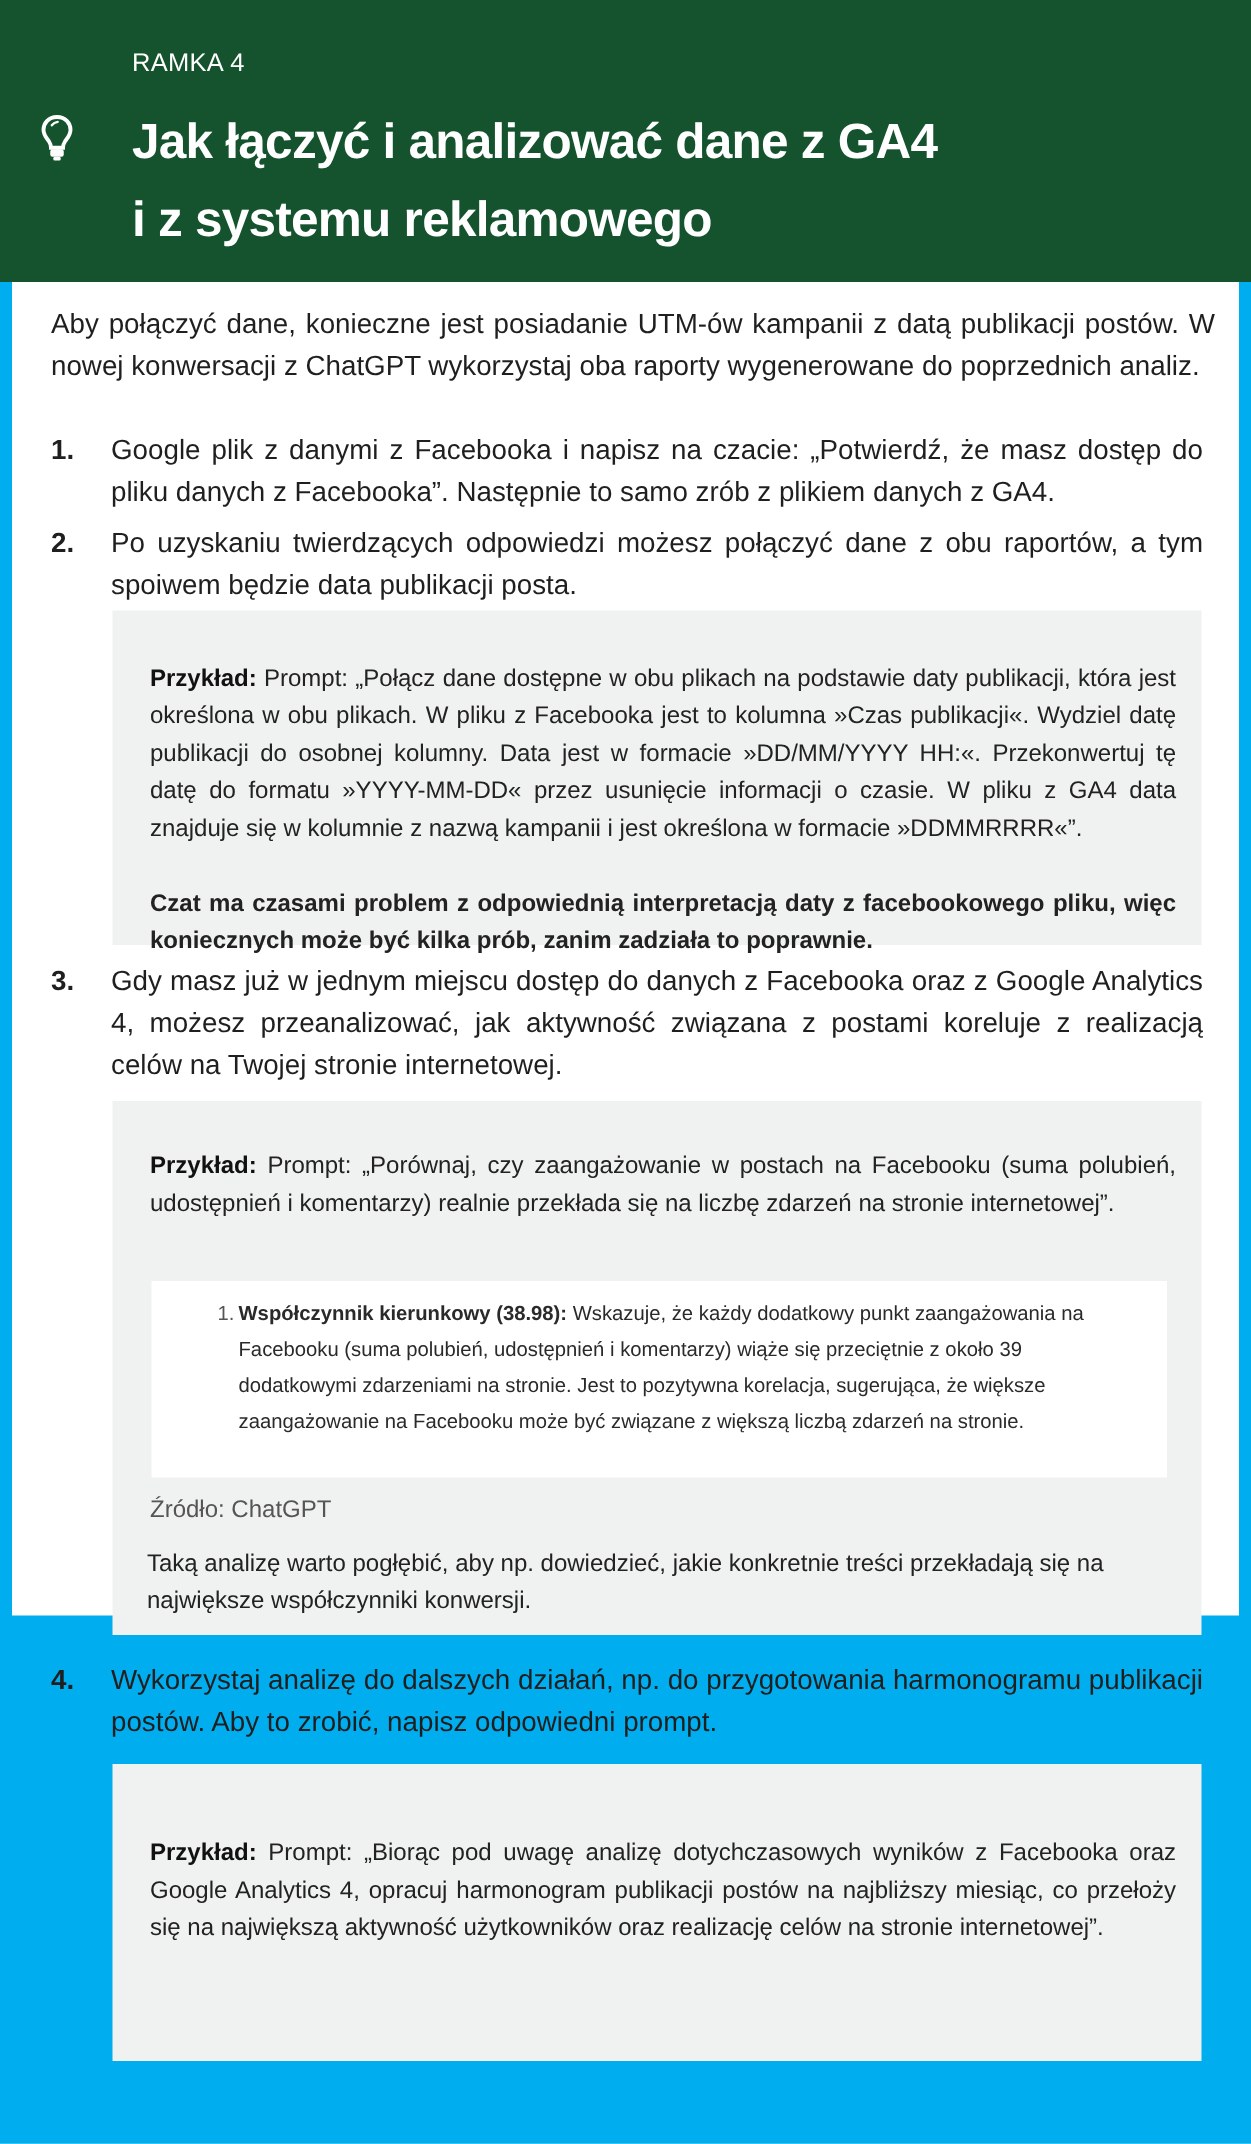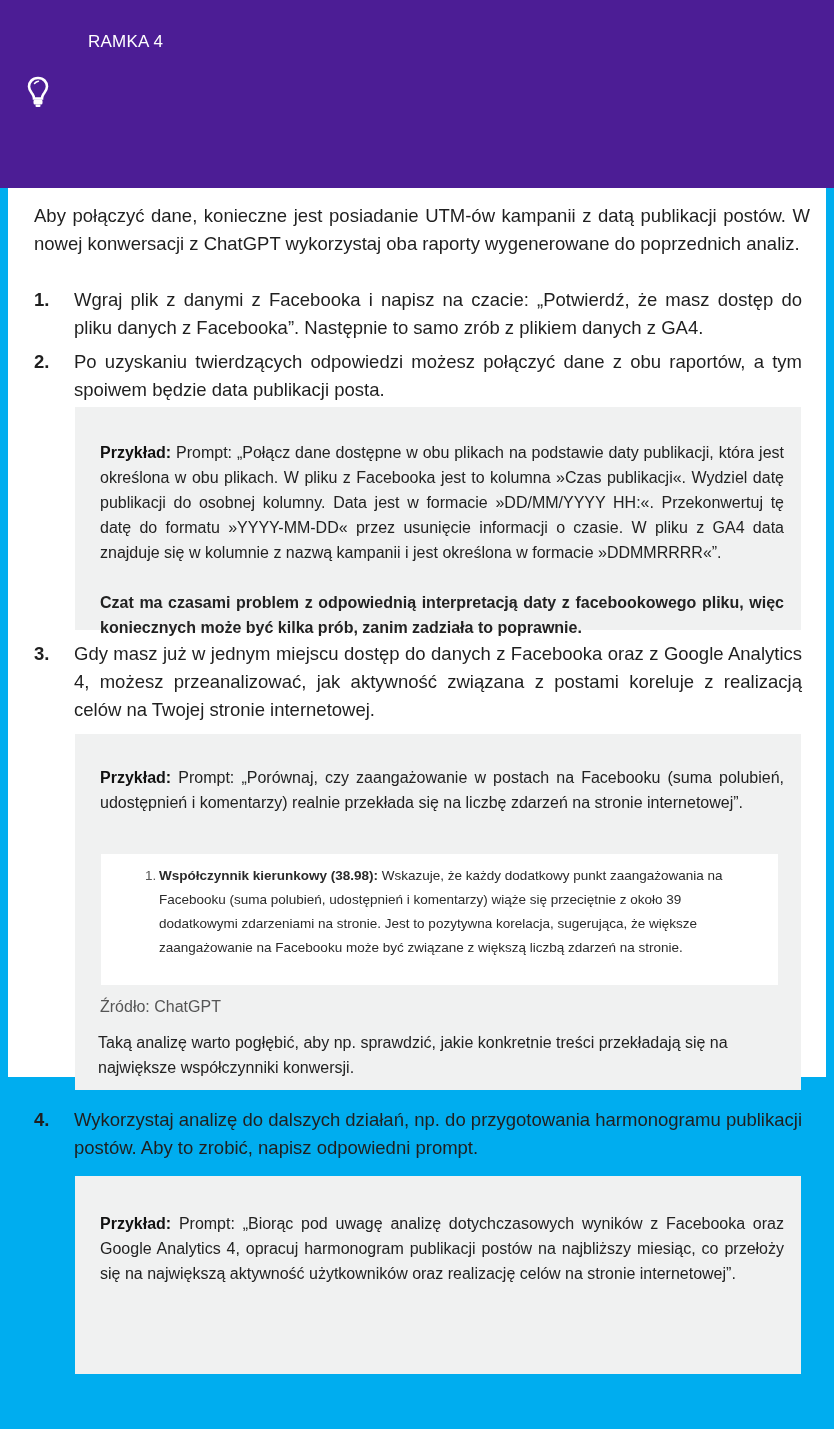--- a/index.html
+++ b/index.html
@@ -1,19 +1,19 @@
 <!DOCTYPE html>
 <html><head>
 <meta charset="utf-8">
 <style>
   * { box-sizing: border-box; margin: 0; padding: 0; }
   html, body { width: 834px; height: 1429px; background: #00adef; overflow: hidden; }
   body { font-family: "Liberation Sans", "DejaVu Sans", sans-serif; color: #1a1a1a; position: relative; }
 
-  .header { position: absolute; left: 0; top: 0; width: 834px; height: 188px; background: #4c1d95; }
+  .header { position: absolute; left: 0; top: 0; width: 834px; height: 188px; background: #14532d; }
   .ramka { position: absolute; left: 88px; top: 32px; color: #fff; font-size: 17px; letter-spacing: 0.2px; }
   .bulb { position: absolute; left: 26px; top: 76px; width: 24px; height: 32px; }
   .title { position: absolute; left: 88px; top: 68px; color: #fff; font-weight: bold; font-size: 33px; line-height: 52px; letter-spacing: -0.5px; }
 
   .content { position: absolute; left: 8px; top: 188px; width: 818px; height: 889px; background: #fff; }
 
   .p { position: absolute; font-size: 18.5px; line-height: 28px; color: #1f1f1f; }
   .intro { left: 26px; top: 14px; width: 776px; text-align: justify; }
   .item { position: absolute; font-size: 18.5px; line-height: 28px; color: #1f1f1f; }
   .item .num { position: absolute; left: 0; top: 0; font-weight: bold; }
@@ -34,28 +34,32 @@
 <body>
 
 <div class="header">
   <div class="ramka">RAMKA 4</div>
   <svg class="bulb" viewBox="0 0 24 32">
     <path d="M12 2 C6 2 3 6.5 3 10.5 C3 14 5 16 6.5 18 C7.5 19.5 8 21 8 22.5 L16 22.5 C16 21 16.5 19.5 17.5 18 C19 16 21 14 21 10.5 C21 6.5 18 2 12 2 Z" fill="none" stroke="#fff" stroke-width="2.6"></path>
     <path d="M8.5 7.5 Q10 5.5 12.5 5.2" fill="none" stroke="#fff" stroke-width="1.5" stroke-linecap="round"></path>
     <rect x="7.5" y="23.5" width="9" height="5" rx="1.5" fill="#fff"></rect>
     <rect x="9.5" y="28.5" width="5" height="2.5" rx="1" fill="#fff"></rect>
   </svg>
+  <div class="title">
+    <div>Jak łączyć i analizować dane z GA4</div>
+    <div>i z systemu reklamowego</div>
+  </div>
 </div>
 
 <div class="content">
   <div class="p intro">Aby połączyć dane, konieczne jest posiadanie UTM-ów kampanii z datą publikacji postów. W nowej konwersacji z ChatGPT wykorzystaj oba raporty wygenerowane do poprzednich analiz.</div>
 
   <div class="item" style="left:26px; top:98px;">
     <span class="num">1.</span>
-    <span class="txt">Wgraj plik z danymi z Facebooka i napisz na czacie: „Potwierdź, że masz dostęp do pliku danych z Facebooka”. Następnie to samo zrób z plikiem danych z GA4.</span>
+    <span class="txt">Google plik z danymi z Facebooka i napisz na czacie: „Potwierdź, że masz dostęp do pliku danych z Facebooka”. Następnie to samo zrób z plikiem danych z GA4.</span>
   </div>
 
   <div class="item" style="left:26px; top:160px;">
     <span class="num">2.</span>
     <span class="txt">Po uzyskaniu twierdzących odpowiedzi możesz połączyć dane z obu raportów, a tym spoiwem będzie data publikacji posta.</span>
   </div>
 
   <div class="box" style="top:219px; height:223px;">
     <div class="bt" style="top:13px;"><b>Przykład:</b><span> Prompt: „Połącz dane dostępne w obu plikach na podstawie daty publikacji, która jest określona w obu plikach. W pliku z Facebooka jest to kolumna »Czas publikacji«. Wydziel datę publikacji do osobnej kolumny. Data jest w formacie »DD/MM/YYYY HH:«. Przekonwertuj tę datę do formatu »YYYY-MM-DD« przez usunięcie informacji o czasie. W pliku z GA4 data znajduje się w kolumnie z nazwą kampanii i jest określona w formacie »DDMMRRRR«”.</span></div>
     <div class="bt" style="top:163px;font-weight:bold;">Czat ma czasami problem z odpowiednią interpretacją daty z facebookowego pliku, więc koniecznych może być kilka prób, zanim zadziała to poprawnie.</div>
@@ -70,23 +74,23 @@
     <div class="bt" style="top:11px;"><b>Przykład:</b><span> Prompt: „Porównaj, czy zaangażowanie w postach na Facebooku (suma polubień, udostępnień i komentarzy) realnie przekłada się na liczbę zdarzeń na stronie internetowej”.</span></div>
   </div>
 
   <div class="shot">
     <div class="sl">
       <span class="n">1.</span><b>Współczynnik kierunkowy (38.98):</b><span> Wskazuje, że każdy dodatkowy punkt zaangażowania na Facebooku (suma polubień, udostępnień i komentarzy) wiąże się przeciętnie z około 39 dodatkowymi zdarzeniami na stronie. Jest to pozytywna korelacja, sugerująca, że większe zaangażowanie na Facebooku może być związane z większą liczbą zdarzeń na stronie.</span>
     </div>
   </div>
 
   <div class="src">Źródło: ChatGPT</div>
-  <div class="after">Taką analizę warto pogłębić, aby np. sprawdzić, jakie konkretnie treści przekładają się na największe współczynniki konwersji.</div>
+  <div class="after">Taką analizę warto pogłębić, aby np. dowiedzieć, jakie konkretnie treści przekładają się na największe współczynniki konwersji.</div>
 
   <div class="item" style="left:26px; top:918px;">
     <span class="num">4.</span>
     <span class="txt">Wykorzystaj analizę do dalszych działań, np. do przygotowania harmonogramu publikacji postów. Aby to zrobić, napisz odpowiedni prompt.</span>
   </div>
 
   <div class="box" style="top:988px; height:198px;">
-    <div class="bt" style="top:15px;"><b>Przykład:</b><span> Prompt: „Biorąc pod uwagę analizę dotychczasowych wyników z Facebooka oraz Google Analytics 4, opracuj harmonogram publikacji postów na najbliższy miesiąc, co przełoży się na największą aktywność użytkowników oraz realizację celów na stronie internetowej”.</span></div>
+    <div class="bt" style="top:27px;"><b>Przykład:</b><span> Prompt: „Biorąc pod uwagę analizę dotychczasowych wyników z Facebooka oraz Google Analytics 4, opracuj harmonogram publikacji postów na najbliższy miesiąc, co przełoży się na największą aktywność użytkowników oraz realizację celów na stronie internetowej”.</span></div>
   </div>
 </div>
 
 </body></html>

